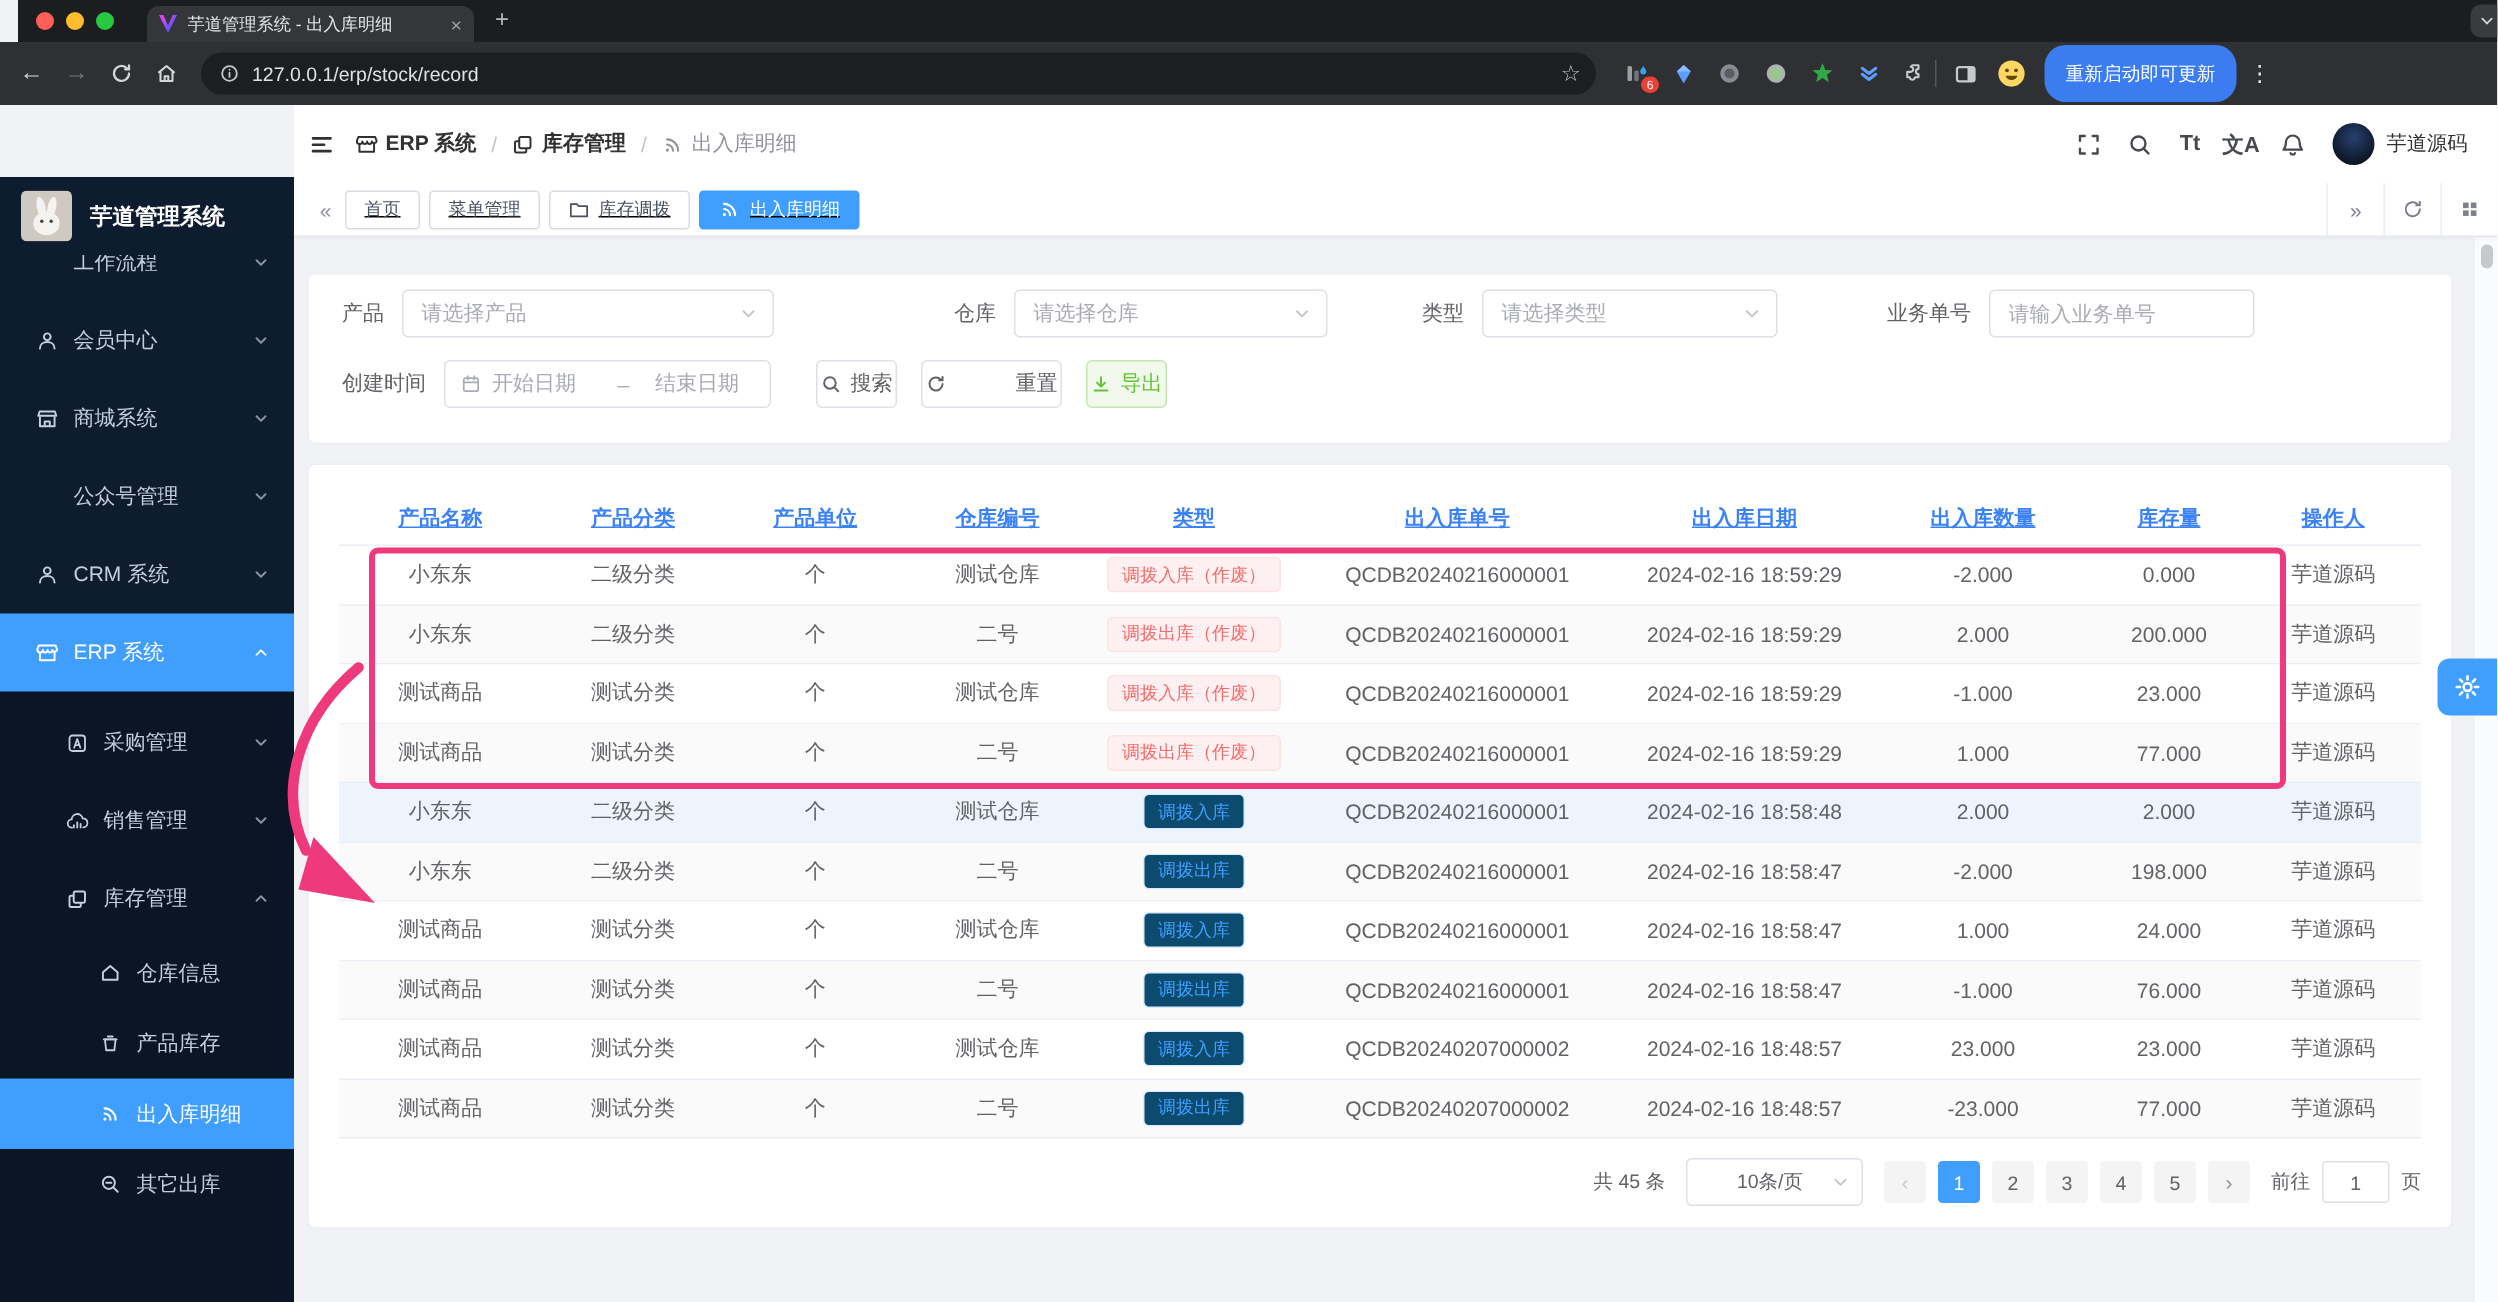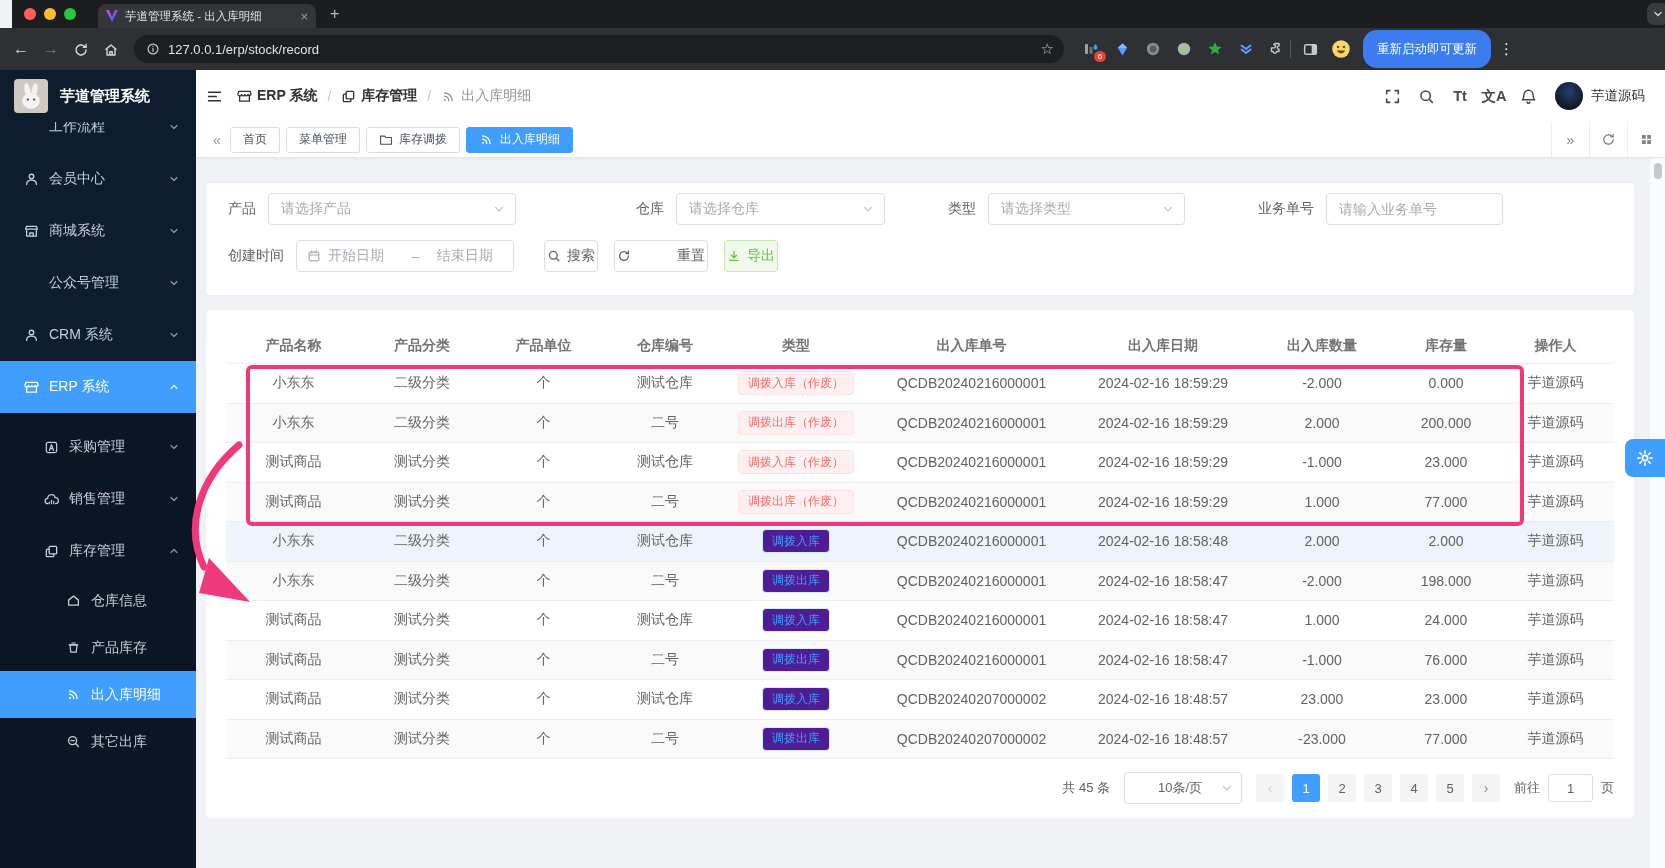--- a/index.html
+++ b/index.html
@@ -29,21 +29,21 @@
   .badge6 { position:absolute; right:-6px; bottom:-4px; background:#e94235; color:#fff; font-size:8px; min-width:12px; height:11px; border-radius:6px; display:flex; align-items:center; justify-content:center; padding:0 2px; }
   .tdiv { width:1px; height:18px; background:#54575c; margin:0 4px; }
   .emoji { width:20px; height:20px; }
   .updatepill { margin-left:12px; height:38px; background:#3b7df0; color:#fff; border:none; border-radius:14px; font-size:12.5px; padding:0 14px; }
   .dots { color:#e8eaed; font-size:15px; margin:0 10px 0 8px; }
 
   
   .app { position:absolute; left:0; top:70px; width:100%; height:798px; display:flex; }
 
   
-  .sidebar { width:196px; flex:none; background:#0e1c30; overflow:hidden; display:flex; flex-direction:column; position:relative; }
+  .sidebar { width:196px; flex:none; background:#0e1c30; overflow:hidden; display:flex; flex-direction:column; position:relative;margin-top:48px; }
   .logo { position:relative; z-index:3; height:52px; background:#0e1c30; display:flex; align-items:center; gap:12px; padding:0 14px; }
   .logo-img { width:34px; height:34px; border-radius:4px; overflow:hidden; flex:none; }
   .logo-title { color:#fff; font-size:15px; font-weight:bold; white-space:nowrap; }
   .menu { margin-top:-21px; position:relative; z-index:1; }
   .menu-item { display:flex; align-items:center; height:52px; color:#c3cfdd; font-size:14px; padding-left:24px; cursor:pointer; white-space:nowrap; }
   .menu-item .icon { width:15px; height:15px; margin-right:10px; flex:none; display:inline-flex; }
   .menu-item .noicon { width:15px; margin-right:10px; flex:none; }
   .menu-item .mi-label { flex:1; }
   .menu-item .chev { margin-right:16px; color:#8593a5; display:inline-flex; }
   .menu-item .chev.up svg { transform:rotate(180deg); }
@@ -64,21 +64,21 @@
   .crumb-sep { color:#c0c4cc; margin:0 2px; }
   .headspace { flex:1; }
   .h-ic { width:34px; display:flex; justify-content:center; color:#46494d; font-size:14px; }
   .h-ic svg { width:17px; height:17px; }
   .h-txtic { font-size:14.5px; font-weight:600; color:#46494d; }
   .uavatar { width:28px; height:28px; border-radius:50%; background:radial-gradient(circle at 50% 35%,#27406e,#0c1523 75%); margin:0 8px 0 10px; flex:none; }
   .uname { font-size:13.5px; color:#303133; margin-right:4px; }
 
   .tabbar { height:36px; background:#fff; border-bottom:1px solid #e4e7ed; box-shadow:0 1px 3px rgba(0,0,0,.04); display:flex; align-items:center; padding:0 0 0 8px; position:relative; z-index:2; }
   .tb-col { width:26px; color:#909399; font-size:14px; text-align:center; }
-  .ptabs { display:flex; gap:6px; align-items:center; flex:1; }
+  .ptabs { display:flex; gap:6px; align-items:center; flex:1;text-decoration:underline; }
   .ptab { height:26px; border:1px solid #d8dce5; border-radius:3px; background:#fff; color:#495060; font-size:12px; display:flex; align-items:center; gap:6px; padding:0 12px; cursor:pointer; }
   .ptab .icon { display:inline-flex; }
   .ptab.active { background:#409eff; border-color:#409eff; color:#fff; }
   .tb-right { display:flex; align-items:stretch; height:100%; }
   .tb-btn { width:38px; display:flex; align-items:center; justify-content:center; border-left:1px solid #ebeef5; color:#7d828a; font-size:14px; }
 
   .content { flex:1; background:#f0f2f5; position:relative; overflow:hidden; }
 
   
   .card { background:#fff; border-radius:4px; margin-left:10px; width:1428px; box-shadow:0 0 4px rgba(0,0,0,.03); }
@@ -97,30 +97,30 @@
   .daterange .dph { flex:1; text-align:left; }
   .btn { height:32px; border:1px solid #dcdfe6; background:#fff; border-radius:4px; color:#606266; font-size:14px; font-family:inherit; display:inline-flex; align-items:center; gap:6px; padding:0 2px; cursor:pointer; }
   .btn .icon{display:inline-flex}
   .btn.search { margin-left:30px; }
   .btn.reset { margin-left:16px;gap:46px; }
   .btn.export { margin-left:16px; color:#67c23a; border-color:#c2e7b0; background:#f0f9eb; }
 
   
   .table-card { margin-top:15px; height:508px; padding:18px 20px 0 20px; }
   .t-head { display:flex; align-items:center; height:36px; border-bottom:1px solid #ebeef5; }
-  .t-head .t-cell { color:#737373; font-weight:600; }
+  .t-head .t-cell { color:#3b82f6; font-weight:600;text-decoration:underline; }
   .t-cell { font-size:14px; color:#606266; text-align:center; flex:none; overflow:hidden; white-space:nowrap; }
   .c0{width:135px}.c1{width:122px}.c2{width:121px}.c3{width:122px}.c4{width:140px}
   .c5{width:211px}.c6{width:172px}.c7{width:146px}.c8{width:102px}.c9{width:117px}
   .t-row { display:flex; align-items:center; height:39.5px; border-bottom:1px solid #ebeef5; background:#fff; }
   .t-row:nth-child(even) { background:#fafafa; }
   .t-row:nth-child(5) { background:#eef4fb; }
   .tag { display:inline-flex; align-items:center; height:24px; padding:0 9px; border-radius:4px; font-size:12px; }
   .tag-danger { color:#f56c6c; background:#fef0f0; border:1px solid #fde2e2; }
-  .tag-primary { color:#409eff; background:#4c1d95; border:1px solid #d9ecff; }
+  .tag-primary { color:#409eff; background:#0c4a6e; border:1px solid #d9ecff; }
 
   .pagebar { display:flex; align-items:center; justify-content:flex-end; margin-top:13px; gap:14px; font-size:13px; color:#606266; }
   .psize { width:118px; height:32px; border:1px solid #dcdfe6; border-radius:4px; display:flex; align-items:center; padding:0 8px 0 14px; color:#606266; font-size:13px; }
   .psize .ph{flex:1; text-align:center;}
   .pager { display:flex; align-items:center; gap:8px; }
   .pbtn { min-width:28px; height:28px; border:none; border-radius:3px; background:#f4f4f5; color:#606266; font-size:13px; font-family:inherit; cursor:pointer; }
   .pbtn.active { background:#409eff; color:#fff; }
   .pbtn.nav { color:#8a9099; font-size:14px; }
   .pbtn.disabled { color:#c8cdd3; }
   .goto { display:flex; align-items:center; gap:8px; }

